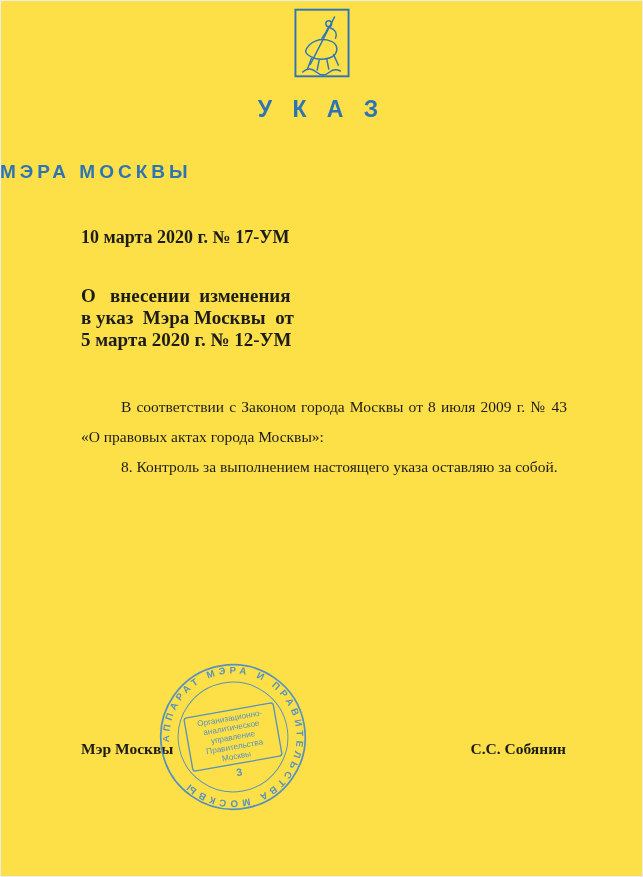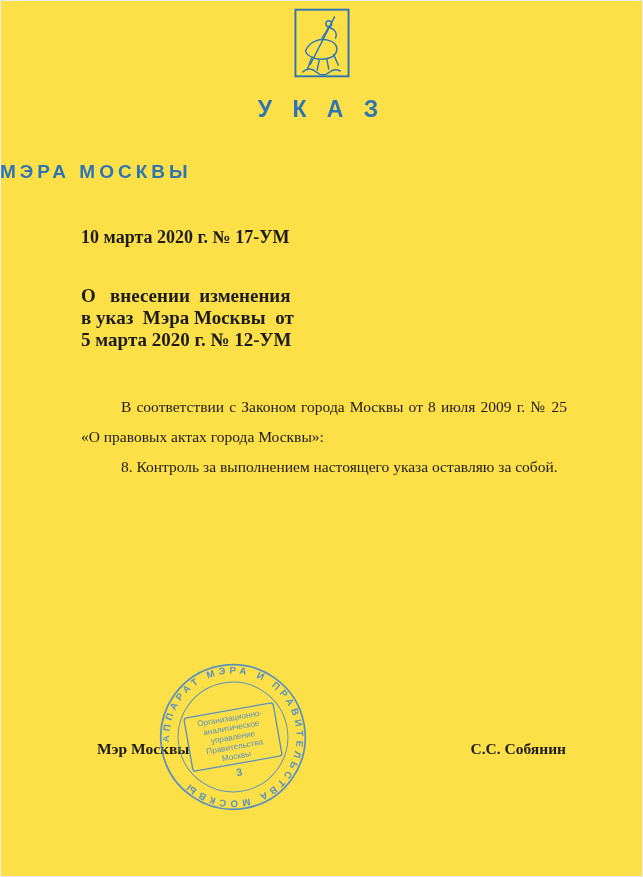--- a/index.html
+++ b/index.html
@@ -81,21 +81,20 @@
   
   .signature-row {
     position: absolute;
     left: 81px;
     right: 77px;
     top: 740px;
     display: flex;
     justify-content: space-between;
     font-weight: bold;
     font-size: 15.5px;
-    margin-left: 16px;
   }
 
   
   .stamp {
     position: absolute;
     left: 156px;
     top: 660px;
     width: 154px;
     height: 154px;
     transform: rotate(-10deg);
@@ -153,21 +152,21 @@
   <div class="title-ukaz">У К А З</div>
   <div class="title-mayor">МЭРА МОСКВЫ</div>
 
   <div class="date-line">10 марта 2020 г. № 17-УМ</div>
 
   <div class="subject-block">О   внесении  изменения
 в указ  Мэра Москвы  от
 5 марта 2020 г. № 12-УМ</div>
 
   <div class="body-text">
-      <p><span>В соответствии с Законом города Москвы от 8 июля 2009 г. № 25 «О правовых актах города Москвы»:</span></p>
+      <p><span>В соответствии с Законом города Москвы от 8 июля 2009 г. № 43 «О правовых актах города Москвы»:</span></p>
       <p><span>8. Контроль за выполнением настоящего указа оставляю за собой.</span></p>
     </div>
 
   <div class="signature-row">
     <span>Мэр Москвы</span>
     <span>С.С. Собянин</span>
   </div>
 
   <div class="stamp">
     <svg width="154" height="154" viewBox="0 0 160 160" xmlns="http://www.w3.org/2000/svg">

